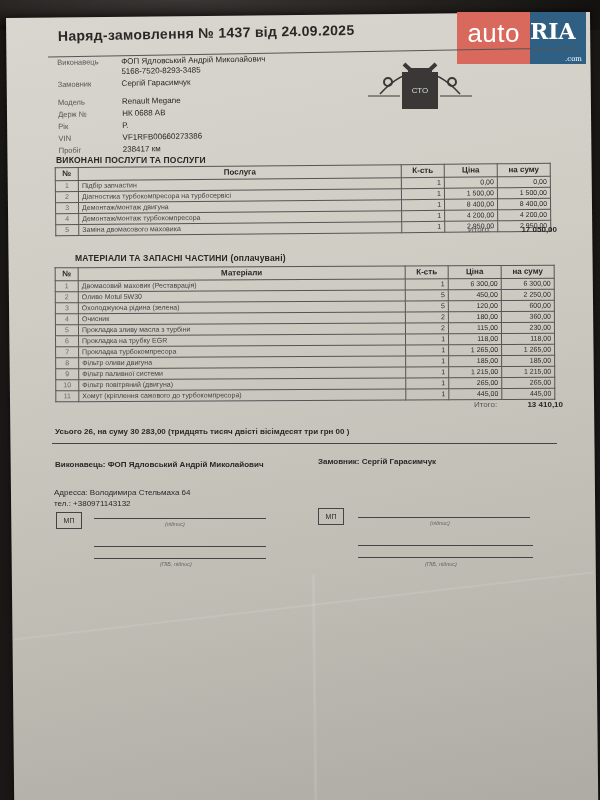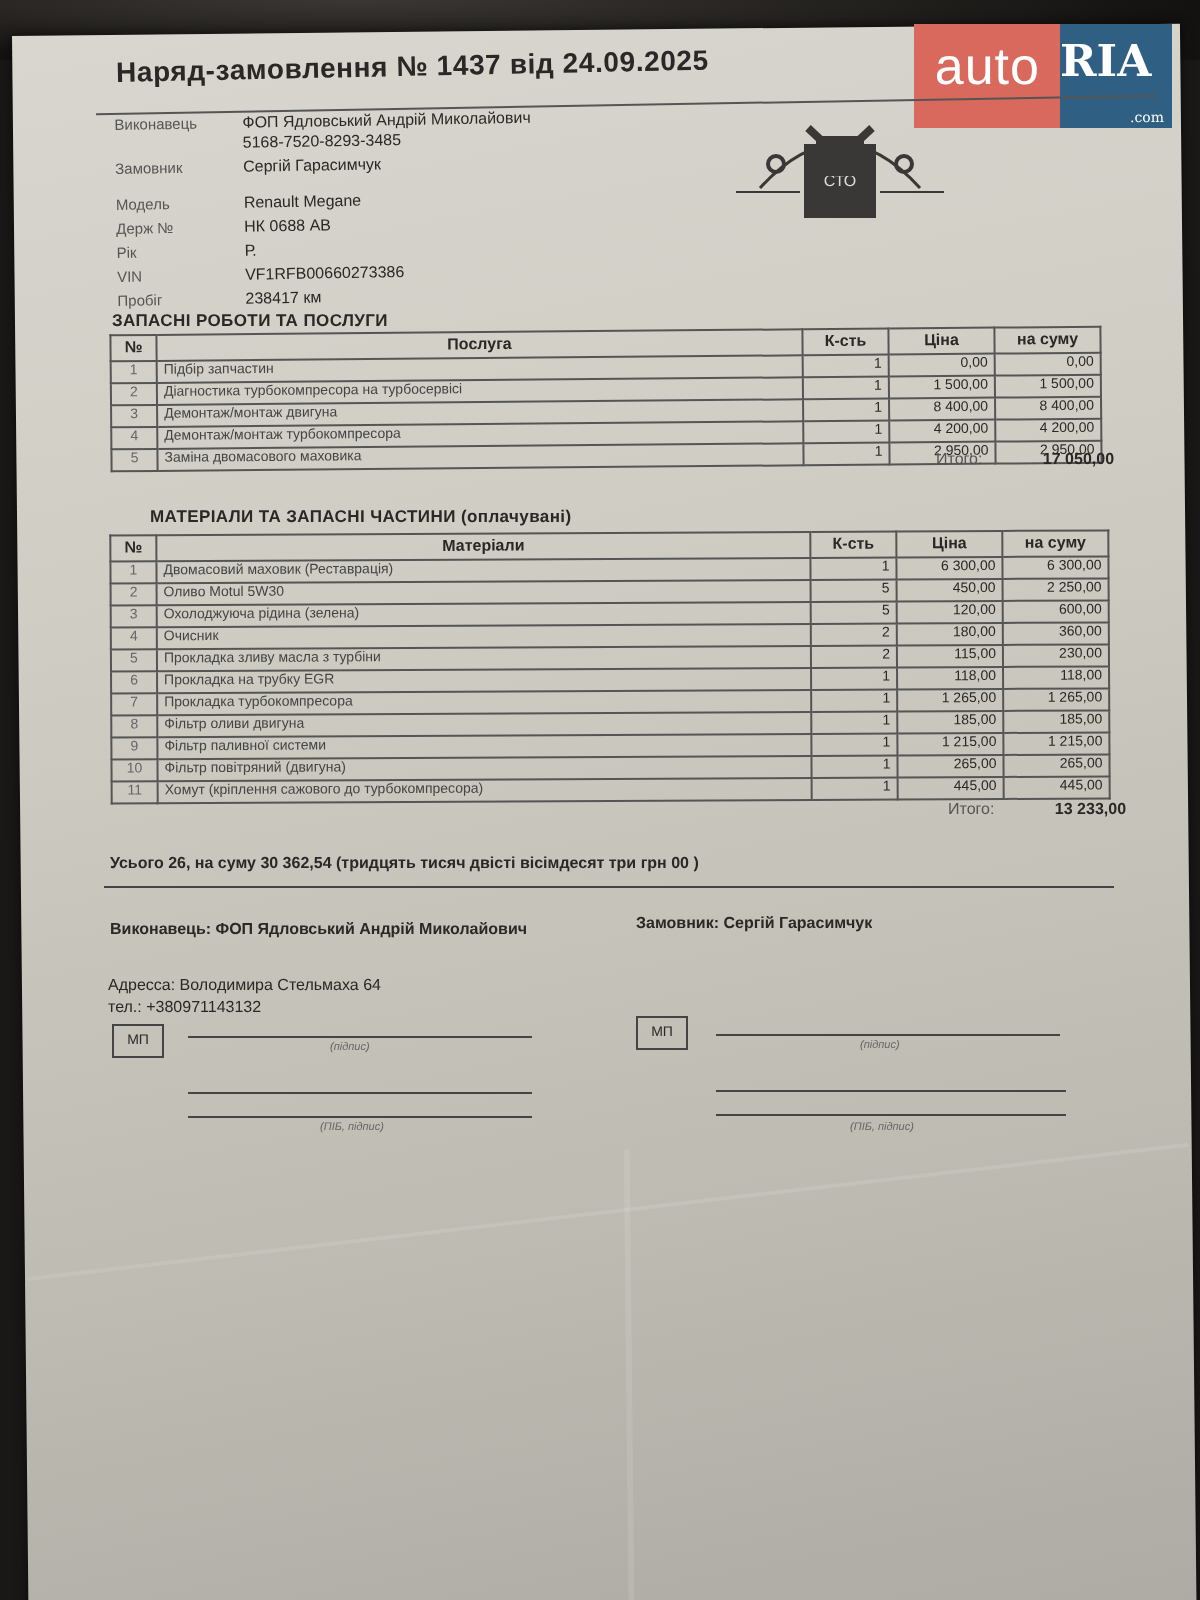--- a/index.html
+++ b/index.html
@@ -134,21 +134,21 @@
     <line x1="44" y1="8" x2="76" y2="38" stroke="#3a3836" stroke-width="4"></line>
     <line x1="76" y1="8" x2="44" y2="38" stroke="#3a3836" stroke-width="4"></line>
     <circle cx="28" cy="26" r="4" fill="none" stroke="#3a3836" stroke-width="2"></circle>
     <circle cx="92" cy="26" r="4" fill="none" stroke="#3a3836" stroke-width="2"></circle>
     <line x1="8" y1="40" x2="40" y2="40" stroke="#3a3836" stroke-width="1"></line>
     <line x1="80" y1="40" x2="112" y2="40" stroke="#3a3836" stroke-width="1"></line>
   </svg>
   <div class="logo-cto">СТО</div>
 </div>
 
-<div class="section-title" style="left:56px;top:155px;">ЗАПАСНІ РОБОТИ ТА ПОСЛУГИ</div>
+<div class="section-title" style="left:56px;top:155px;">ВИКОНАНІ ПОСЛУГИ ТА ПОСЛУГИ</div>
 <table class="grid" style="left:55px;top:165px;width:496px;transform:rotate(-0.5deg);">
   <thead>
     <tr>
       <th style="width:16px">№</th>
       <th>Послуга</th>
       <th style="width:36px">К-сть</th>
       <th style="width:46px">Ціна</th>
       <th style="width:46px">на суму</th>
     </tr>
   </thead>
@@ -281,24 +281,24 @@
         <td class="idx">11</td>
         <td class="desc">Хомут (кріплення сажового до турбокомпресора)</td>
         <td class="num">1</td>
         <td class="num">445,00</td>
         <td class="num">445,00</td>
       </tr>
   </tbody>
 </table>
 <div class="total-row" style="left:474px;top:400px;">
   <span class="total-label">Итого:</span>
-  <span>13 233,00</span>
-</div>
-
-<div class="summary">Усього 26, на суму 30 362,54 (тридцять тисяч двісті вісімдесят три грн 00 )</div>
+  <span>13 410,10</span>
+</div>
+
+<div class="summary">Усього 26, на суму 30 283,00 (тридцять тисяч двісті вісімдесят три грн 00 )</div>
 <div class="summary-line"></div>
 
 <div class="sig-party" style="left:55px;top:460px;">Виконавець: ФОП Ядловський Андрій Миколайович</div>
 <div class="sig-party" style="left:318px;top:457px;">Замовник: Сергій Гарасимчук</div>
 
 <div class="addr">
   <div>Адресса: Володимира Стельмаха 64</div>
   <div>тел.: +380971143132</div>
 </div>
 

